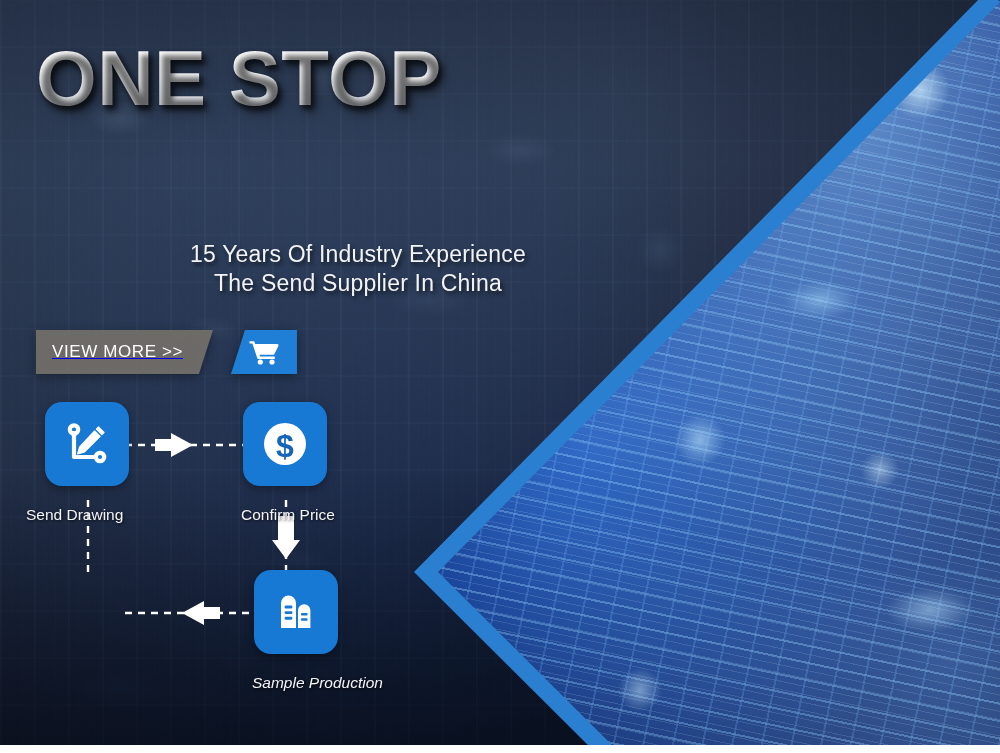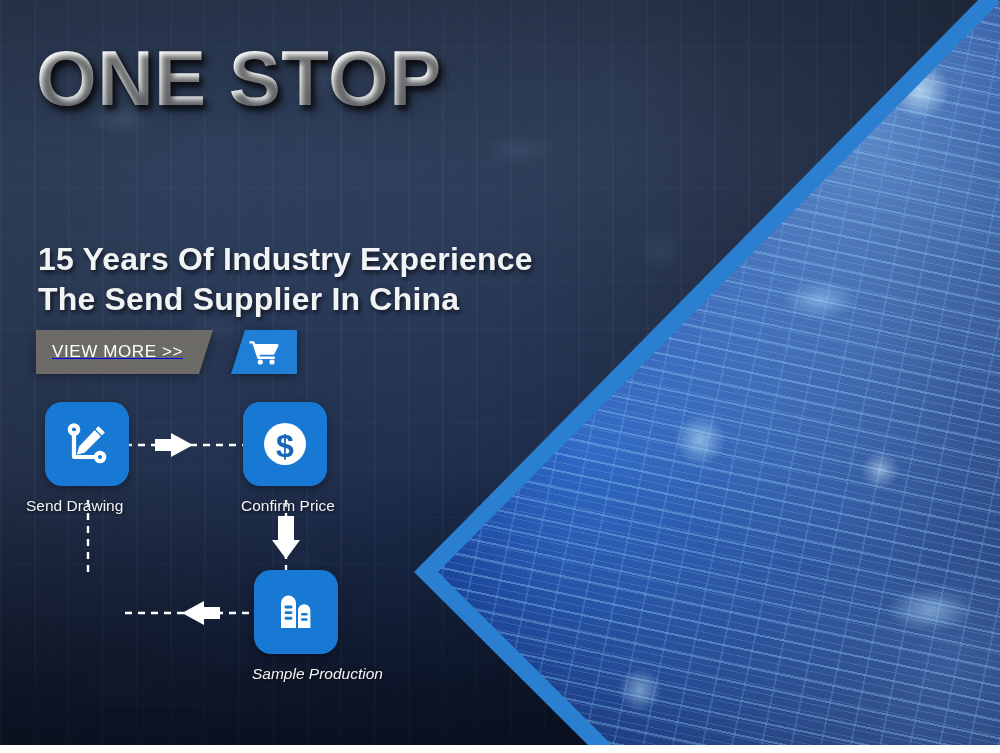--- a/index.html
+++ b/index.html
@@ -154,27 +154,28 @@
   }
   .headline-line.l2 { margin-top: 4px; }
 
   .subhead {
     position: absolute;
     left: 38px;
     top: 240px;
     width: 640px;
   }
   .subhead-line {
-    font-size: 32px;
+    font-size: 23px;
     line-height: 1.24;
-    font-weight: bold;
+    font-weight: normal;
     color: #f2f3f5;
     letter-spacing: 0.2px;
     text-shadow: 2px 3px 4px rgba(0,0,0,0.6);
     white-space: nowrap;
+    text-align: center;
   }
 
   
   .cta {
     position: absolute;
     left: 36px;
     top: 330px;
     height: 44px;
     display: flex;
     align-items: stretch;
@@ -212,21 +213,21 @@
     height: 84px;
     border-radius: 17px;
     background: #1879d4;
     display: flex;
     align-items: center;
     justify-content: center;
     box-shadow: 0 3px 8px rgba(0,0,0,0.35);
   }
   .node-box svg { display: block; }
   .node-label {
-    margin-top: 11px;
+    margin-top: 20px;
     color: #f3f4f6;
     font-size: 15.5px;
     white-space: nowrap;
     text-shadow: 1px 1px 3px rgba(0,0,0,0.75);
     text-align: center;
   }
   .node-label.left-al  { text-align: left;  margin-left: -19px; }
   .node-label.ctr-al   { width: 84px; margin-left: -2px; text-align: right; }
 
   

